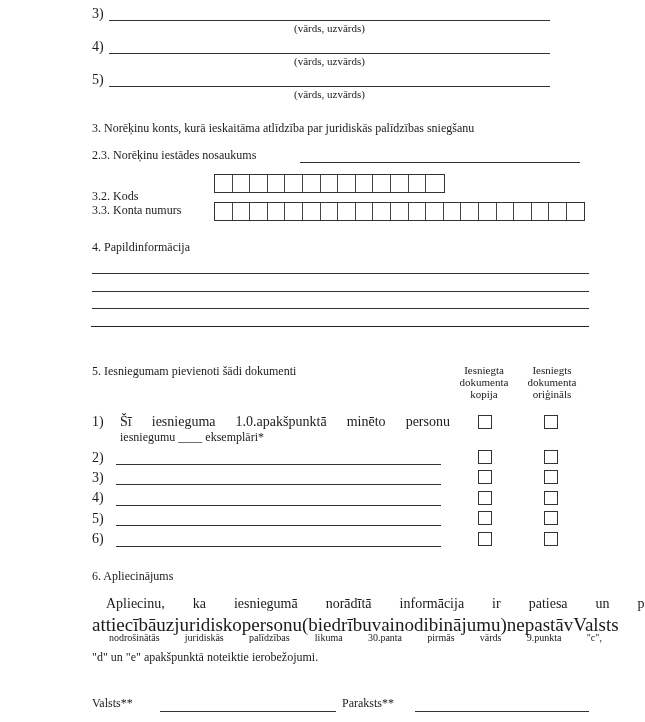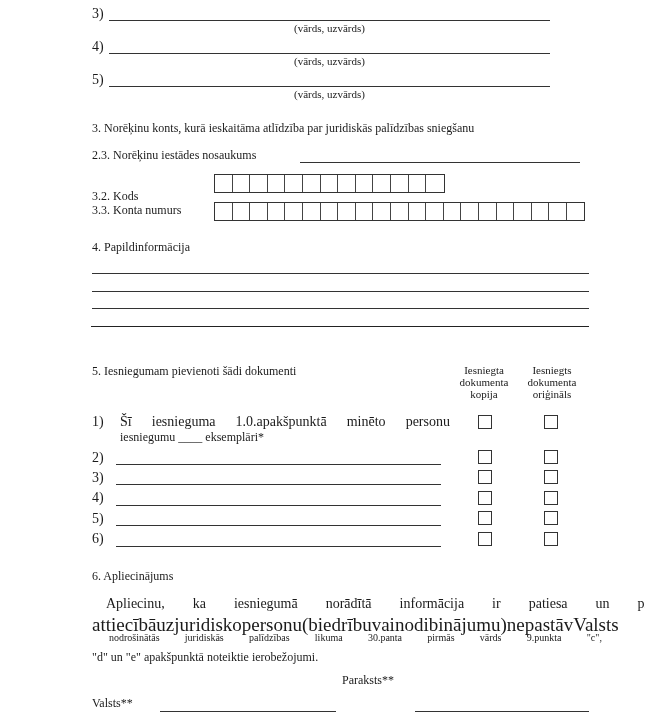--- a/index.html
+++ b/index.html
@@ -181,15 +181,15 @@
     <span>vārds</span>
     <span>9.punkta</span>
     <span>"c",</span>
   </div>
   <span class="txt" style="left:92px;top:650px;">"d" un "e" apakšpunktā noteiktie ierobežojumi.</span>
 </div>
 
 <div>
   <span class="txt" style="left:92px;top:696px;">Valsts**</span>
   <div class="line" style="left:160px;top:711px;width:176px;"></div>
-  <span class="txt" style="left:342px;top:673px;">Paraksts**</span>
+  <span class="txt" style="left:342px;top:696px;">Paraksts**</span>
   <div class="line" style="left:415px;top:711px;width:174px;"></div>
 </div>
 
 </body></html>

